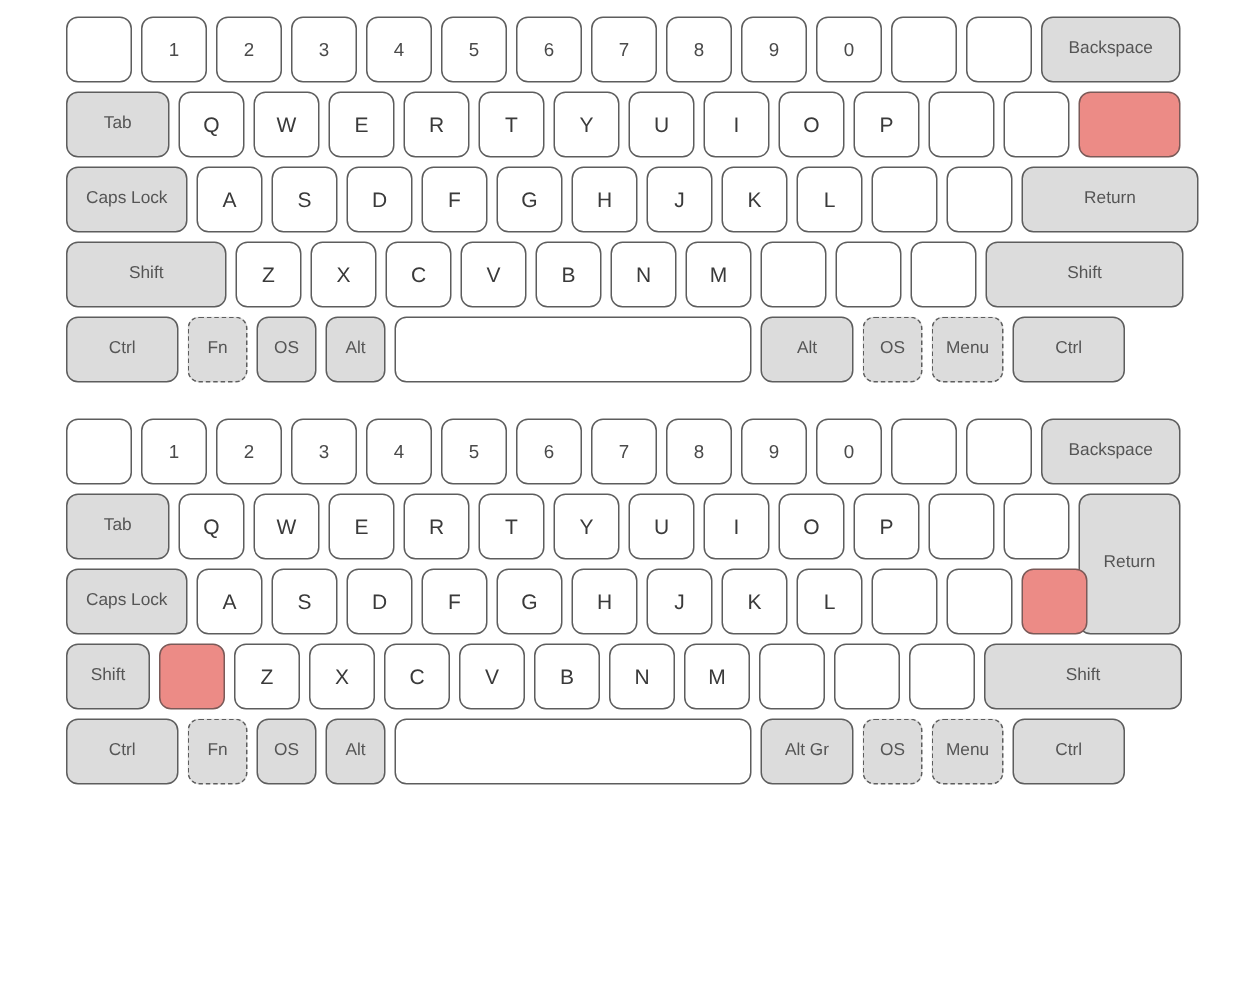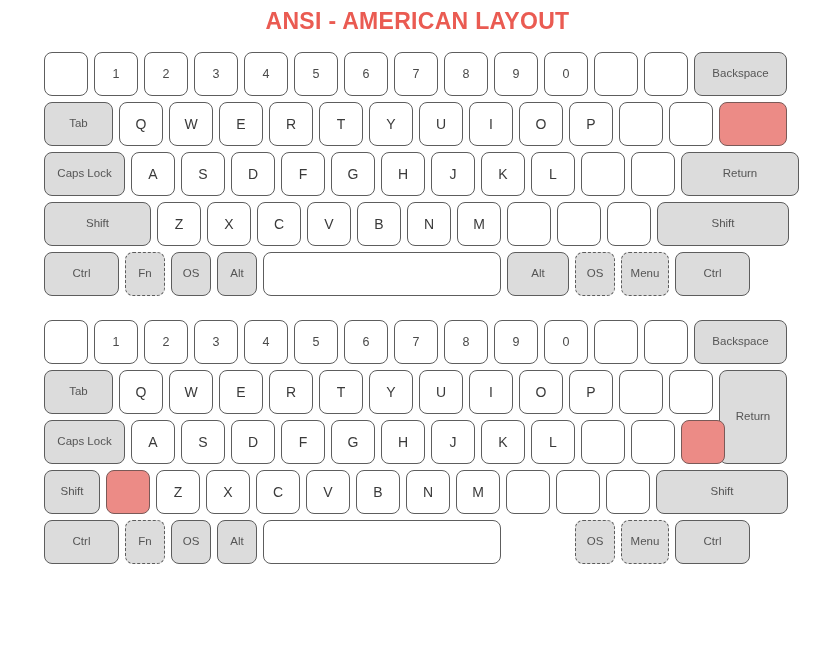--- a/index.html
+++ b/index.html
@@ -76,21 +76,20 @@
     height: 94px;
     align-items: center;
   }
 </style>
 </head>
 <body>
 
 <div class="page">
   <div id="kb-root">
       <div class="kb-section" style="margin-top: 8px;">
-        <div class="kb-title" style="margin-bottom: 14px;">ANSI - AMERICAN LAYOUT</div>
         <div class="keyboard" style="height: 250px;">
           <div class="row" style="position: absolute; left: 0px; top: 0px; width: 747px;">
             <div class="key" style="left: 0px; width: 44px; top: 3px;"></div>
             <div class="key" style="left: 50px; width: 44px; top: 3px;">1</div>
             <div class="key" style="left: 100px; width: 44px; top: 3px;">2</div>
             <div class="key" style="left: 150px; width: 44px; top: 3px;">3</div>
             <div class="key" style="left: 200px; width: 44px; top: 3px;">4</div>
             <div class="key" style="left: 250px; width: 44px; top: 3px;">5</div>
             <div class="key" style="left: 300px; width: 44px; top: 3px;">6</div>
             <div class="key" style="left: 350px; width: 44px; top: 3px;">7</div>
@@ -222,20 +221,21 @@
             <div class="key" style="left: 512px; width: 44px; top: 3px;"></div>
             <div class="key" style="left: 562px; width: 44px; top: 3px;"></div>
             <div class="key mod" style="left: 612px; width: 132px; top: 3px;">Shift</div>
           </div>
           <div class="row" style="position: absolute; left: 0px; top: 200px; width: 747px;">
             <div class="key mod" style="left: 0px; width: 75px; top: 3px;">Ctrl</div>
             <div class="key dashed" style="left: 81px; width: 40px; top: 3px;">Fn</div>
             <div class="key mod" style="left: 127px; width: 40px; top: 3px;">OS</div>
             <div class="key mod" style="left: 173px; width: 40px; top: 3px;">Alt</div>
             <div class="key" style="left: 219px; width: 238px; top: 3px;"></div>
+            <div class="key mod" style="left: 463px; width: 62px; top: 3px;">Alt Gr</div>
             <div class="key dashed" style="left: 531px; width: 40px; top: 3px;">OS</div>
             <div class="key dashed" style="left: 577px; width: 48px; top: 3px;">Menu</div>
             <div class="key mod" style="left: 631px; width: 75px; top: 3px;">Ctrl</div>
           </div>
         </div>
       </div>
     </div>
 </div>
 
 </body></html>

